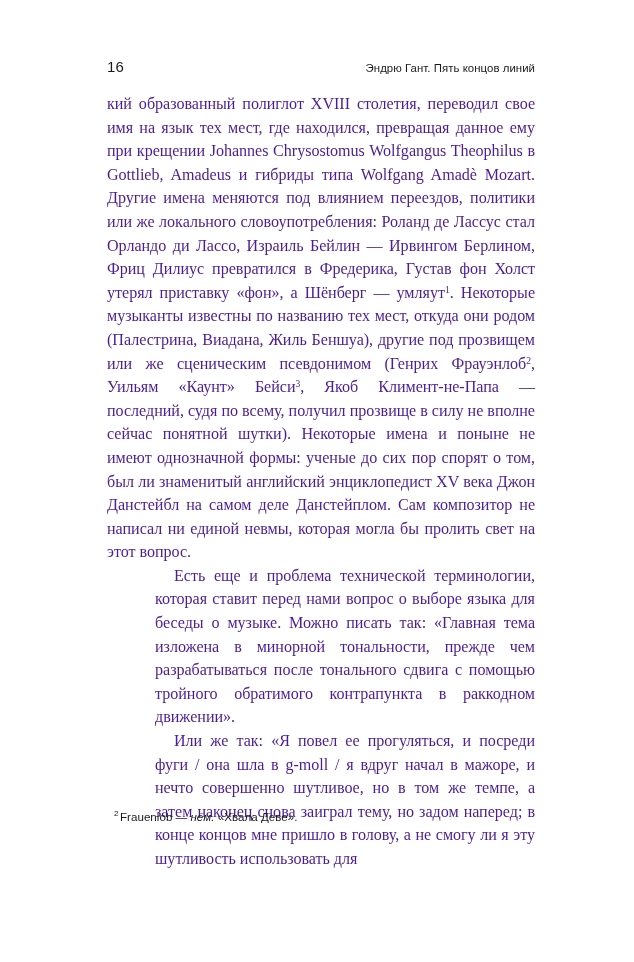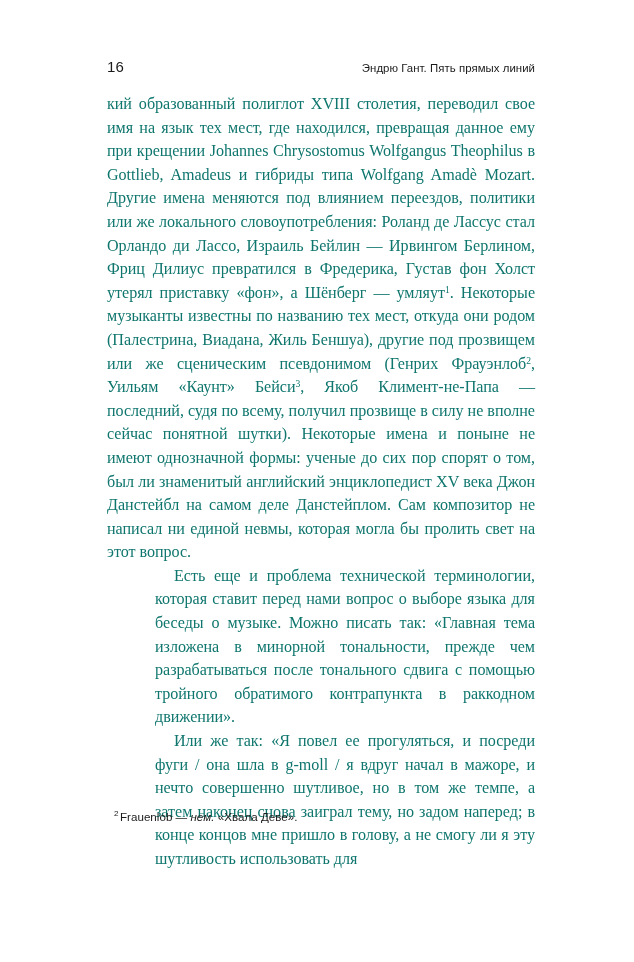--- a/index.html
+++ b/index.html
@@ -61,21 +61,21 @@
   }
   .para {
     margin: 0;
     text-align: justify;
     text-justify: inter-word;
     font-size: 16.1px;
     line-height: 23.6px;
     letter-spacing: -0.03px;
     word-spacing: 0px;
     hyphens: none;
-    color: #0f766e;
+    color: #4c1d95;
   }
   .para.indent {
     text-indent: 19px;
   }
   .para + .para {
     margin-top: 0;
     margin-left: 48px;
   }
   sup.fnref {
     font-size: 9.6px;
@@ -112,21 +112,21 @@
     font-style: italic;
   }
 </style>
 </head>
 <body>
 
 <div class="page">
 
   <div class="header">
     <span class="folio">16</span>
-    <span class="runhead">Эндрю Гант. Пять прямых линий</span>
+    <span class="runhead">Эндрю Гант. Пять концов линий</span>
   </div>
 
   <div class="textblock" id="body-text-block">
       <p class="para">кий образованный полиглот XVIII столетия, переводил свое имя на язык тех мест, где находился, превращая данное ему при крещении Johannes Chrysostomus Wolfgangus Theophilus в Gottlieb, Amadeus и гибриды типа Wolfgang Amadè Mozart. Другие имена меняются под влиянием переездов, политики или же локального словоупотребления: Роланд де Лассус стал Орландо ди Лассо, Израиль Бейлин — Ирвингом Берлином, Фриц Дилиус превратился в Фредерика, Густав фон Холст утерял приставку «фон», а Шёнберг — умляут<sup class="fnref">1</sup>. Некоторые музыканты известны по названию тех мест, откуда они родом (Палестрина, Виадана, Жиль Беншуа), другие под прозвищем или же сценическим псевдонимом (Генрих Фрауэнлоб<sup class="fnref">2</sup>, Уильям «Каунт» Бейси<sup class="fnref">3</sup>, Якоб Климент-не-Папа — последний, судя по всему, получил прозвище в силу не вполне сейчас понятной шутки). Некоторые имена и поныне не имеют однозначной формы: ученые до сих пор спорят о том, был ли знаменитый английский энциклопедист XV века Джон Данстейбл на самом деле Данстейплом. Сам композитор не написал ни единой невмы, которая могла бы пролить свет на этот вопрос.</p>
       <p class="para indent">Есть еще и проблема технической терминологии, которая ставит перед нами вопрос о выборе языка для беседы о музыке. Можно писать так: «Главная тема изложена в минорной тональности, прежде чем разрабатываться после тонального сдвига с помощью тройного обратимого контрапункта в раккодном движении».</p>
       <p class="para indent">Или же так: «Я повел ее прогуляться, и посреди фуги / она шла в g-moll / я вдруг начал в мажоре, и нечто совершенно шутливое, но в том же темпе, а затем наконец снова заиграл тему, но задом наперед; в конце концов мне пришло в голову, а не смогу ли я эту шутливость использовать для</p>
     </div>
 
   <div class="footnotes" id="footnote-block">
       <div class="fnote"><sup class="fnnum">2</sup>Frauenlob — <span class="ital">нем.</span> «Хвала Деве».</div>

